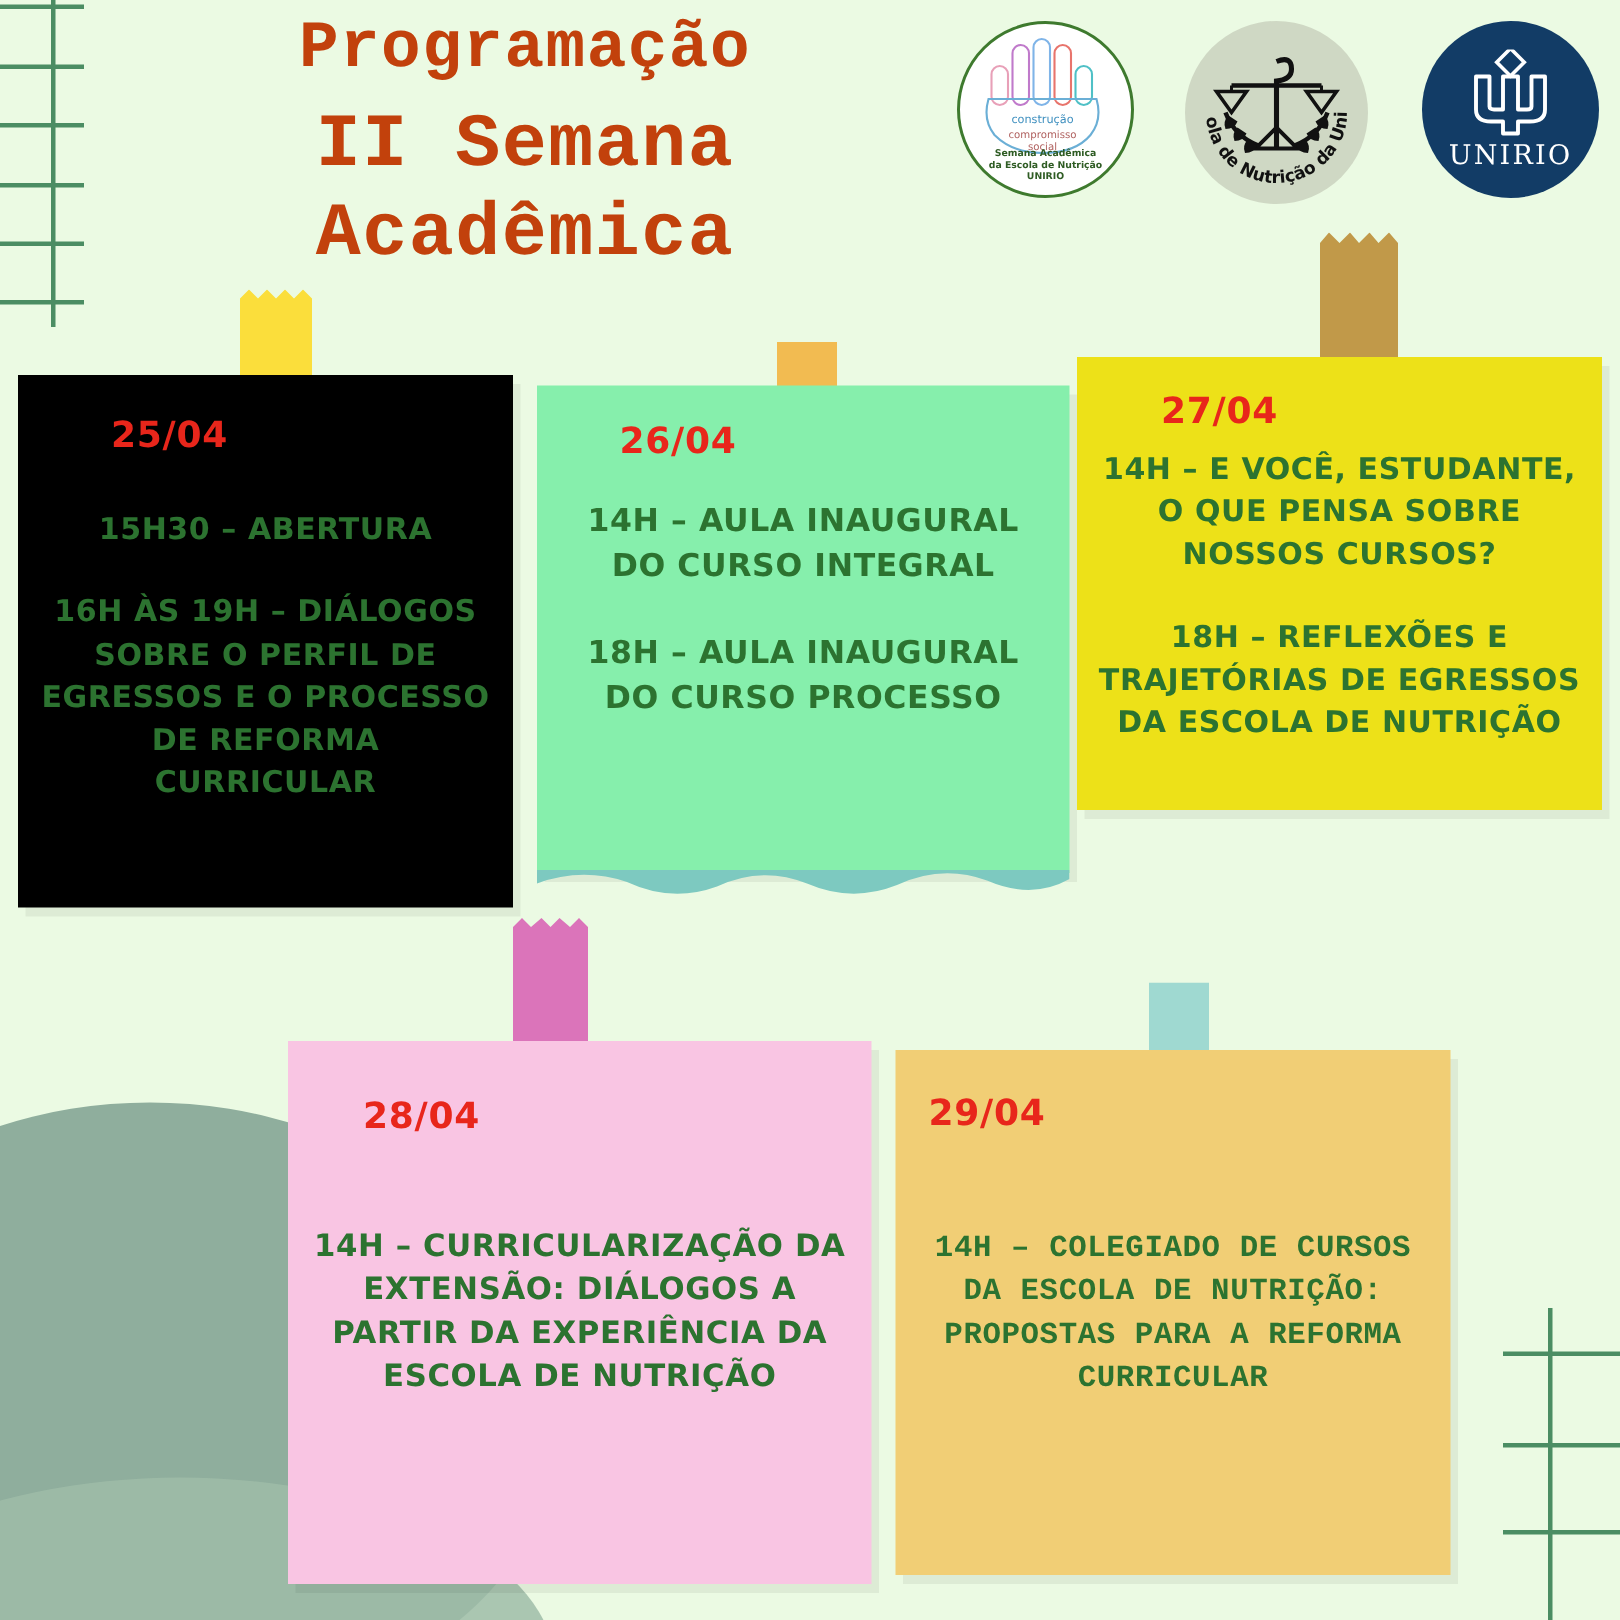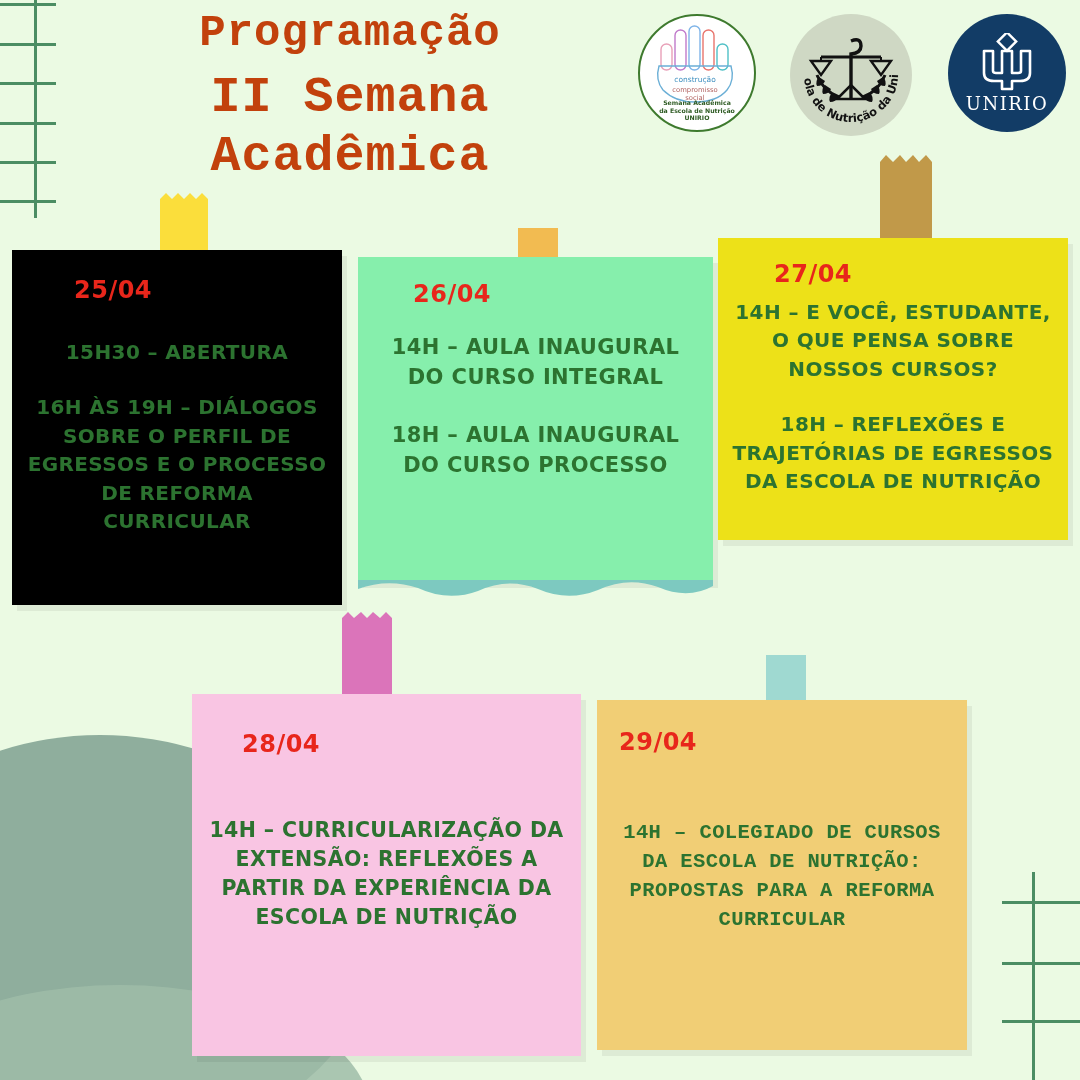--- a/index.html
+++ b/index.html
@@ -322,21 +322,21 @@
   <div class="tape" style="left:342px; top:612px;">
     <svg width="50" height="146" viewBox="0 0 50 146">
       <path d="M0 6 L6 0 L12 6 L19 0 L25 6 L31 0 L38 6 L44 0 L50 6
                L50 140 L44 146 L38 140 L31 146 L25 140 L19 146 L12 140 L6 146 L0 140 Z" fill="#D861B4" opacity=".88"></path>
     </svg>
   </div>
   <div class="note" id="note-28">
     <div class="note-inner">
       <div class="note-date">28/04</div>
       <div class="note-body">
-        <p>14H – CURRICULARIZAÇÃO DA EXTENSÃO: REFLEXÕES A PARTIR DA EXPERIÊNCIA DA ESCOLA DE NUTRIÇÃO</p>
+        <p>14H – CURRICULARIZAÇÃO DA EXTENSÃO: DIÁLOGOS A PARTIR DA EXPERIÊNCIA DA ESCOLA DE NUTRIÇÃO</p>
       </div>
     </div>
   </div>
 
   <div class="tape" style="left:766px; top:655px;">
     <svg width="40" height="105" viewBox="0 0 40 105">
       <path d="M0 0 L40 0 L40 105 L0 105 Z" fill="#92D2CE" opacity=".85"></path>
     </svg>
   </div>
   <div class="note" id="note-29">

